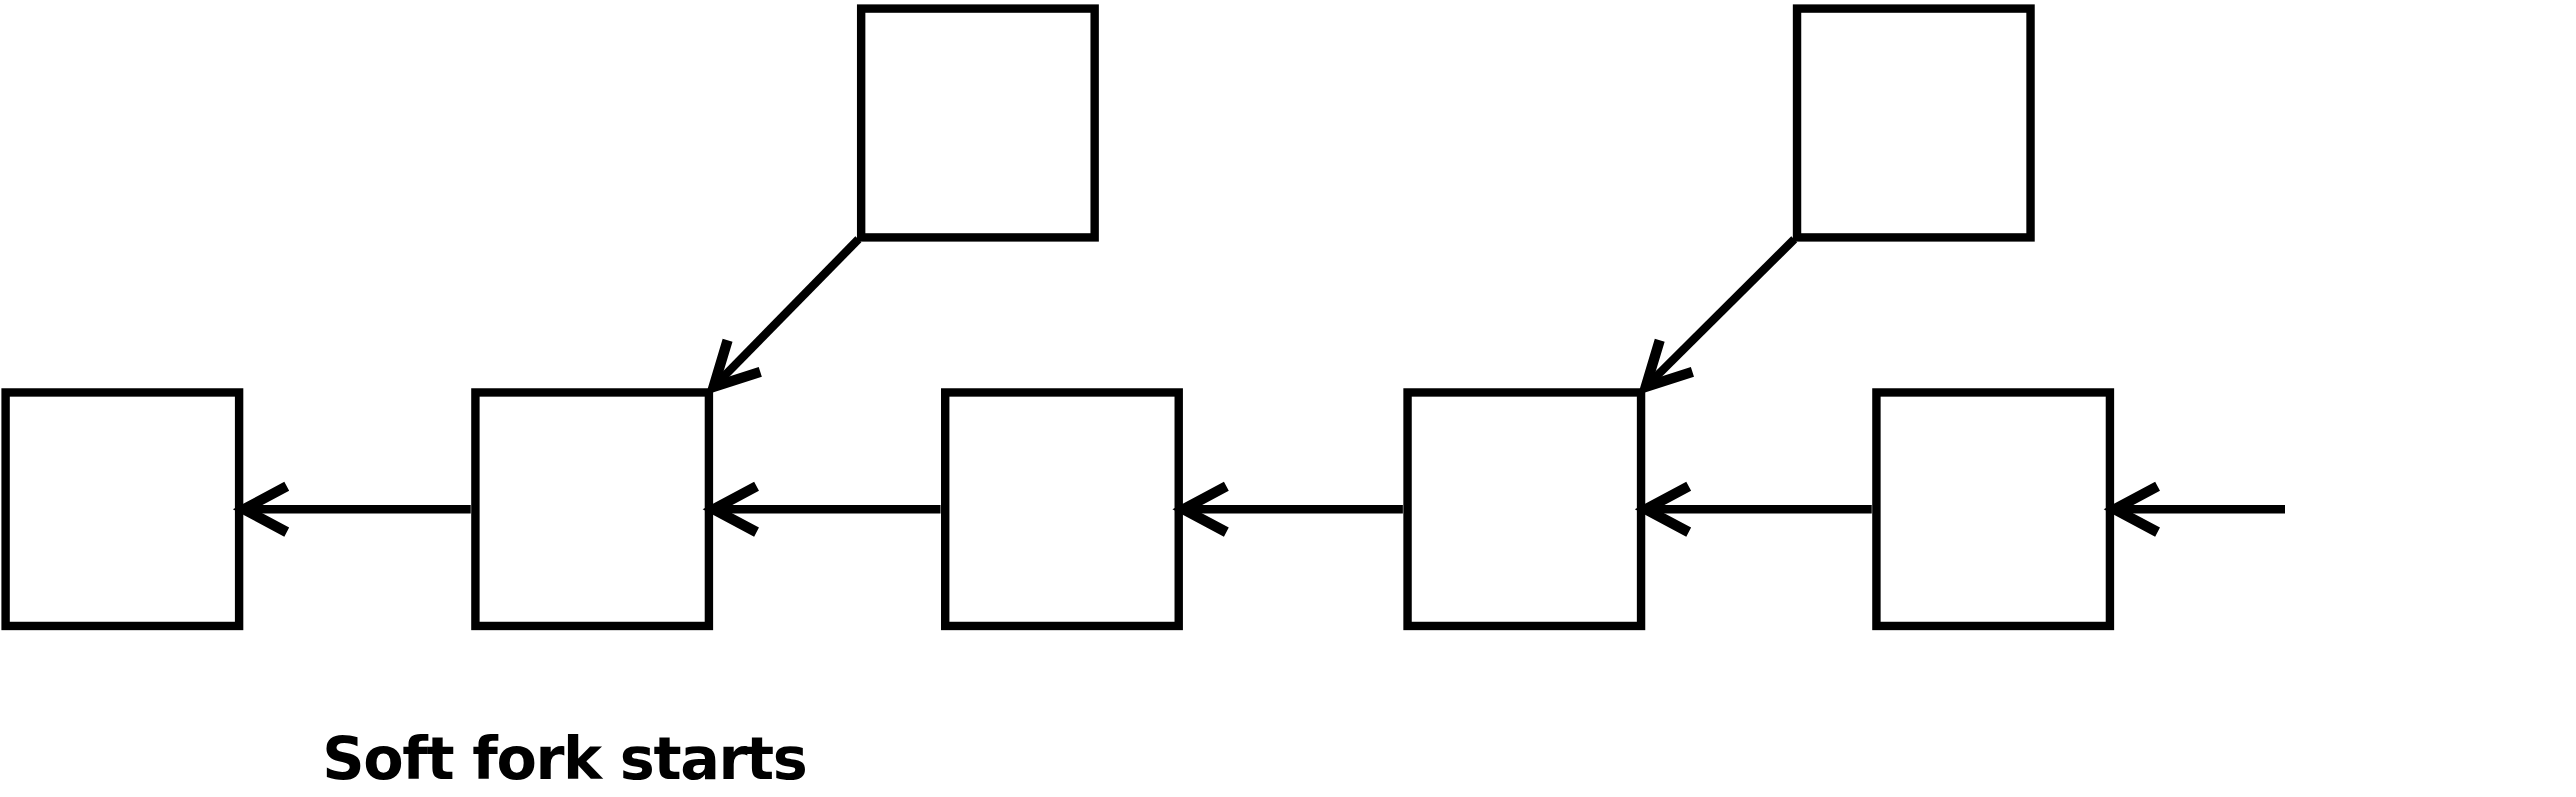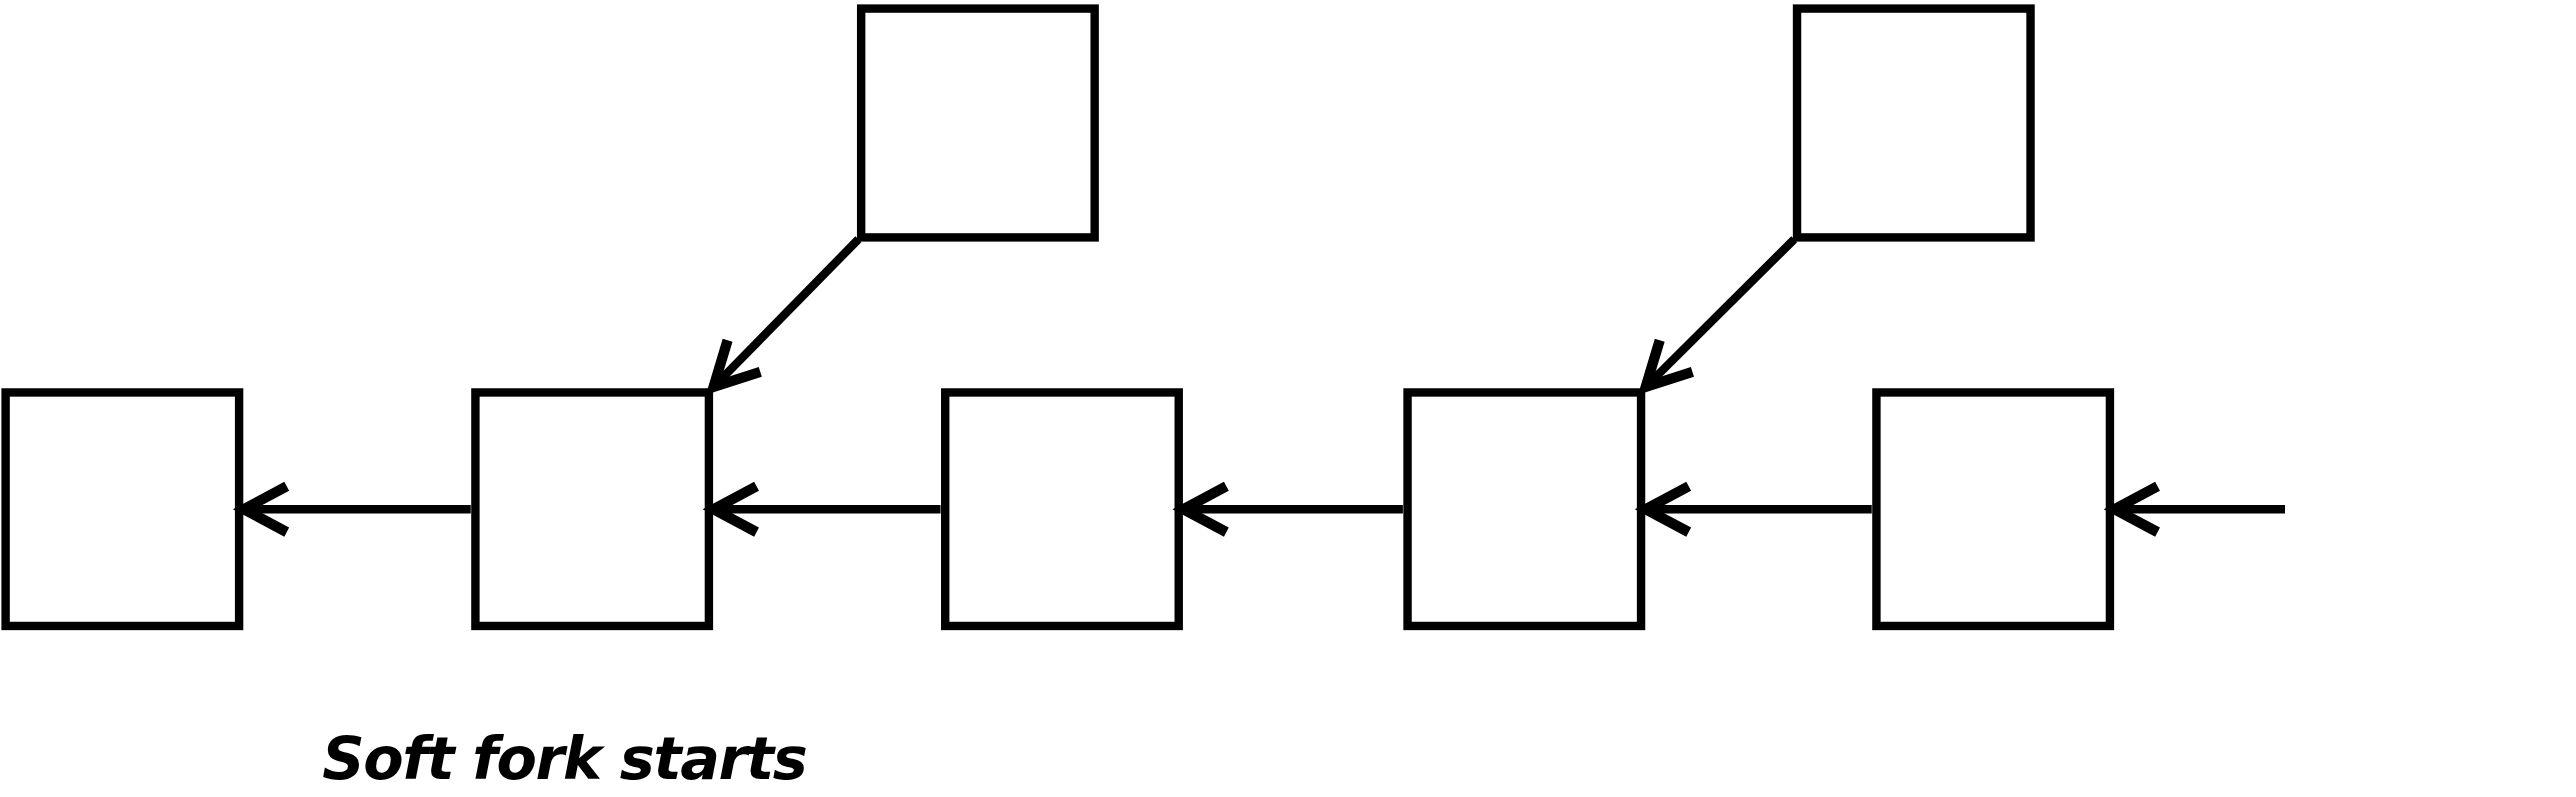--- a/index.html
+++ b/index.html
@@ -7,21 +7,20 @@
     --bg:#ffffff;
   }
   html,body{margin:0;padding:0;background:var(--bg);}
   .stage{
     position:relative;
     width:2285px;
     height:798px;
     background:var(--bg);
     overflow:hidden;
     font-family:"DejaVu Sans","Liberation Sans",sans-serif;
-    font-style:italic;
   }
   svg{display:block;}
   .block{
     fill:var(--bg);
     stroke:var(--line);
     stroke-width:9;
   }
   .shaft{
     stroke:var(--line);
     stroke-width:9;

